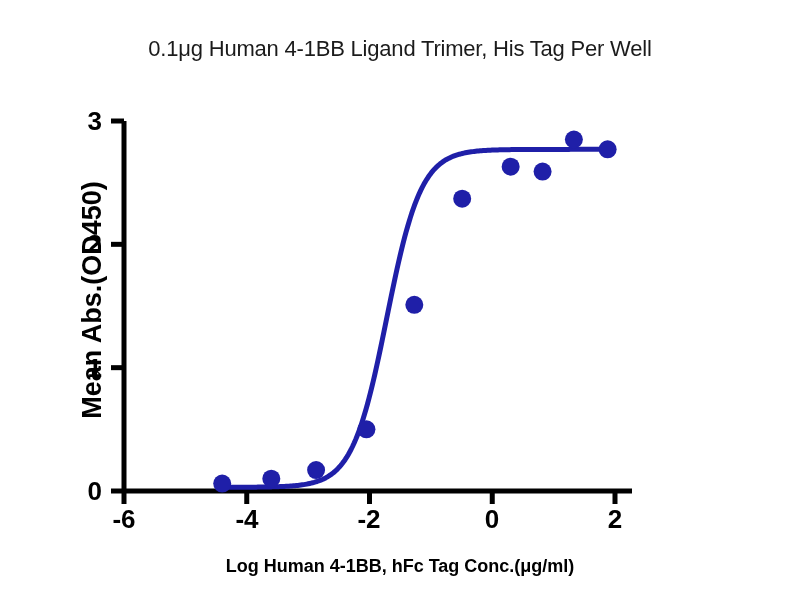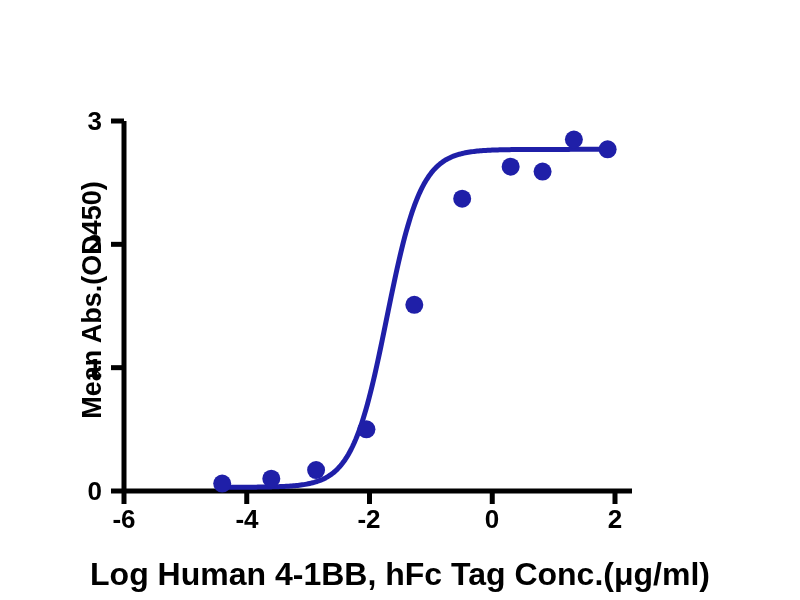--- a/index.html
+++ b/index.html
@@ -45,21 +45,21 @@
     text-align:center;
     font-size:27px;
     font-weight:bold;
     color:#000000;
     white-space:nowrap;
   }
   .xlabel{
     position:absolute;
     left:0;top:556px;width:800px;
     text-align:center;
-    font-size:32px;
+    font-size:18px;
     font-weight:bold;
     color:#000000;
     white-space:nowrap;
   }
   .ytick-label{
     position:absolute;
     width:44px;
     text-align:right;
     font-size:26px;
     font-weight:bold;
@@ -75,20 +75,21 @@
     color:#000000;
     line-height:1;
   }
   svg{position:absolute;left:0;top:0;}
 </style>
 </head>
 <body>
 
 <div id="figure">
 
+  <div class="subtitle">0.1μg Human 4-1BB Ligand Trimer, His Tag Per Well</div>
 
   <div class="ylabel">Mean Abs.(OD450)</div>
   <div class="xlabel">Log Human 4-1BB, hFc Tag Conc.(μg/ml)</div>
 
   <div class="ytick-label" style="left:58px;top:108px;">3</div>
   <div class="ytick-label" style="left:58px;top:231px;">2</div>
   <div class="ytick-label" style="left:58px;top:355px;">1</div>
   <div class="ytick-label" style="left:58px;top:478px;">0</div>
 
   <div class="xtick-label" style="left:94px;top:506px;">-6</div>

